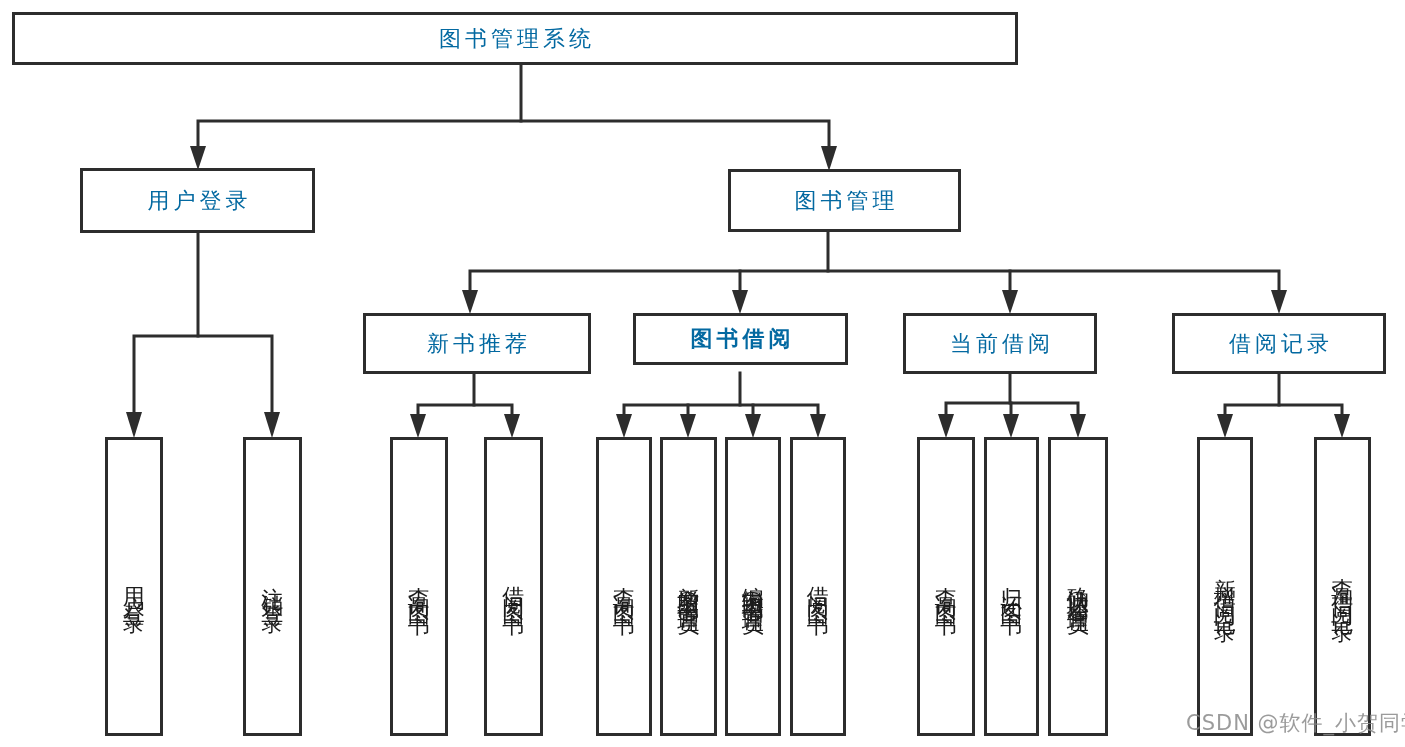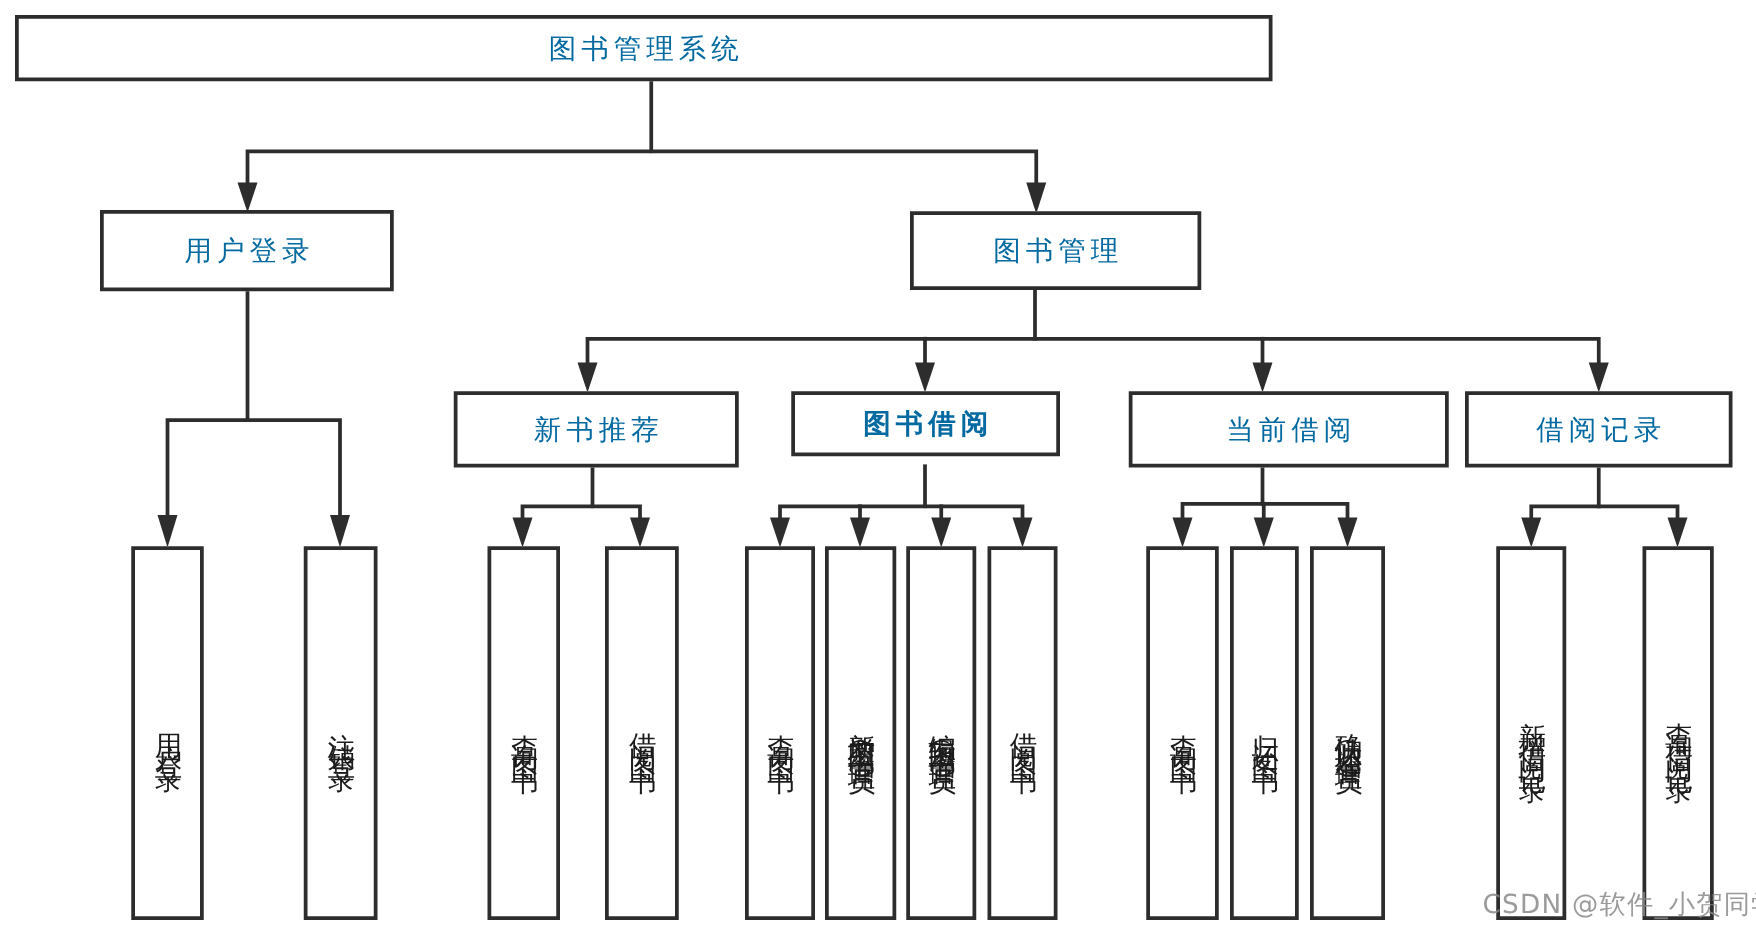--- a/index.html
+++ b/index.html
@@ -135,21 +135,21 @@
   <div class="node" style="left:713px; top:169px; width:233px; height:63px;margin-left:15px;">
     <span class="h-label">图书管理</span>
   </div>
 
   <div class="node" style="left:363px; top:313px; width:228px; height:61px;">
     <span class="h-label">新书推荐</span>
   </div>
   <div class="node" style="left:633px; top:313px; width:215px; height:52px;font-weight:bold;">
     <span class="h-label">图书借阅</span>
   </div>
-  <div class="node" style="left:903px; top:313px; width:256px; height:61px;">
+  <div class="node" style="left:903px; top:313px; width:194px; height:61px;">
     <span class="h-label">当前借阅</span>
   </div>
   <div class="node" style="left:1172px; top:313px; width:214px; height:61px;">
     <span class="h-label">借阅记录</span>
   </div>
 
   <div class="node" style="left:105px; top:437px; width:58px; height:299px;">
     <span class="v-label">用户登录</span>
   </div>
   <div class="node" style="left:243px; top:437px; width:59px; height:299px;">

